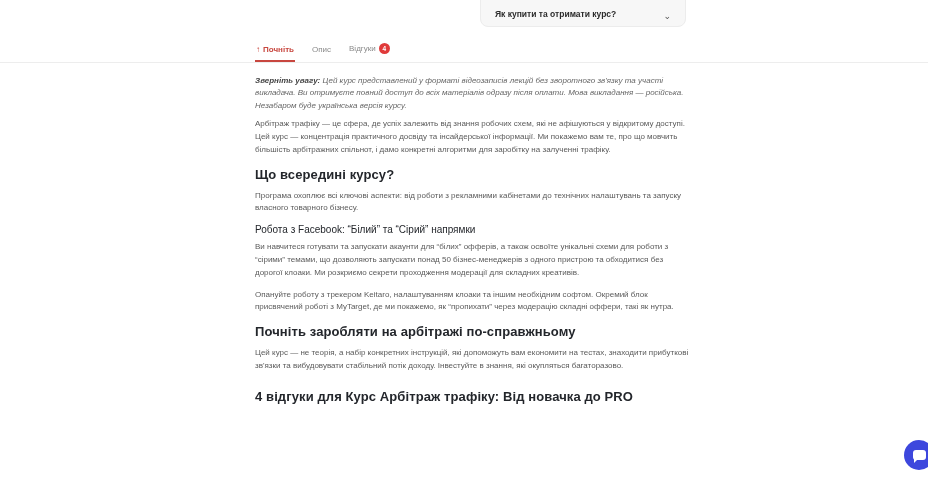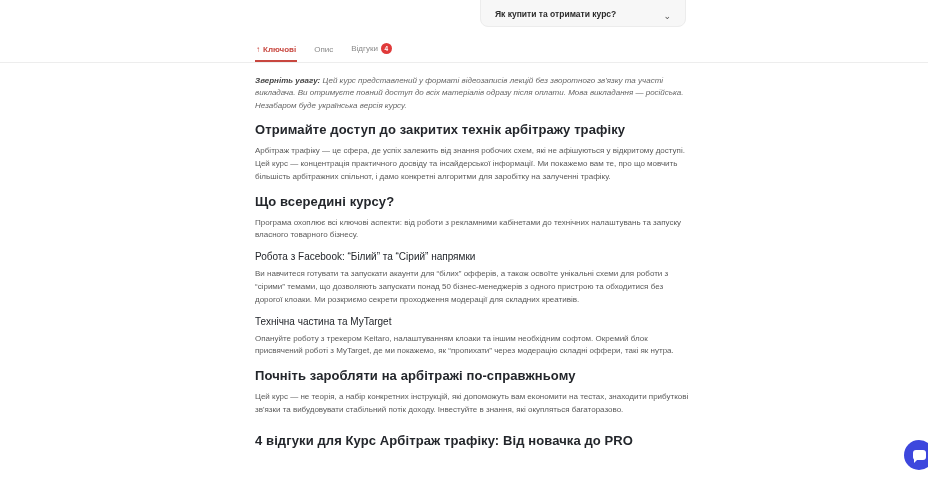--- a/index.html
+++ b/index.html
@@ -57,46 +57,44 @@
 
   <div class="faq-accordion">
     <span class="q">Як купити та отримати курс?</span>
     <span class="chev">⌄</span>
   </div>
 
   <div class="tabbar">
     <div class="tabs">
       <div class="tab active">
         <span class="arrow">↑</span>
-        <span>Ключові</span>
+        <span>Почніть</span>
       </div>
       <div class="tab">
         <span>Опис</span>
       </div>
       <div class="tab">
         <span>Відгуки</span>
         <span class="badge">4</span>
       </div>
     </div>
   </div>
 
   <div class="content">
 
     <p class="notice"><b>Зверніть увагу:</b><span> Цей курс представлений у форматі відеозаписів лекцій без зворотного зв'язку та участі викладача. Ви отримуєте повний доступ до всіх матеріалів одразу після оплати. Мова викладання — російська. Незабаром буде українська версія курсу.</span></p>
 
-    <h2>Отримайте доступ до закритих технік арбітражу трафіку</h2>
     <p class="body">Арбітраж трафіку — це сфера, де успіх залежить від знання робочих схем, які не афішуються у відкритому доступі. Цей курс — концентрація практичного досвіду та інсайдерської інформації. Ми покажемо вам те, про що мовчить більшість арбітражних спільнот, і дамо конкретні алгоритми для заробітку на залученні трафіку.</p>
 
     <h2>Що всередині курсу?</h2>
     <p class="body">Програма охоплює всі ключові аспекти: від роботи з рекламними кабінетами до технічних налаштувань та запуску власного товарного бізнесу.</p>
 
     <h3>Робота з Facebook: “Білий” та “Сірий” напрямки</h3>
     <p class="body">Ви навчитеся готувати та запускати акаунти для “білих” офферів, а також освоїте унікальні схеми для роботи з “сірими” темами, що дозволяють запускати понад 50 бізнес-менеджерів з одного пристрою та обходитися без дорогої клоаки. Ми розкриємо секрети проходження модерації для складних креативів.</p>
 
-    <h3>Технічна частина та MyTarget</h3>
     <p class="body">Опануйте роботу з трекером Keitaro, налаштуванням клоаки та іншим необхідним софтом. Окремий блок присвячений роботі з MyTarget, де ми покажемо, як “пропихати” через модерацію складні оффери, такі як нутра.</p>
 
 
     <h2>Почніть заробляти на арбітражі по-справжньому</h2>
     <p class="body">Цей курс — не теорія, а набір конкретних інструкцій, які допоможуть вам економити на тестах, знаходити прибуткові зв'язки та вибудовувати стабільний потік доходу. Інвестуйте в знання, які окупляться багаторазово.</p>
 
     <h2 class="reviews-heading">4 відгуки для Курс Арбітраж трафіку: Від новачка до PRO</h2>
 
   </div>
 

